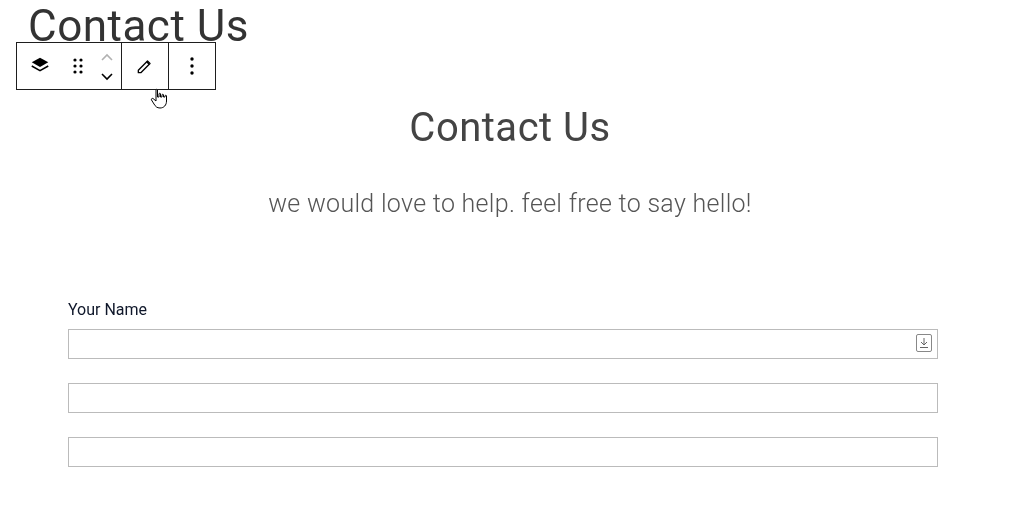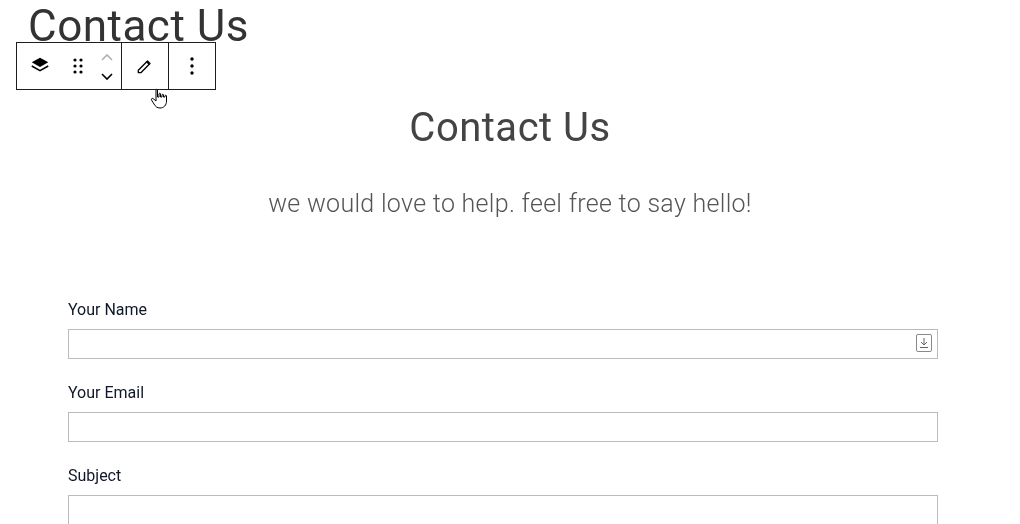--- a/index.html
+++ b/index.html
@@ -236,20 +236,18 @@
     <div class="input-wrap">
       <input class="field-input with-icon" type="text" value="" style="">
       <span class="autofill-icon">
         <svg width="8" height="10" viewBox="0 0 8 10">
             <path d="M4 0 L4 7 M1 4 L4 7 L7 4 M0 9.5 L8 9.5" stroke="#666" stroke-width="1" fill="none"></path>
           </svg>
       </span>
     </div>
   </div>
   <div class="field">
-    <label class="field-label">Your Email</label>
     <input class="field-input" type="text" value="" style="">
   </div>
   <div class="field">
-    <label class="field-label">Subject</label>
     <input class="field-input" type="text" value="" style="">
   </div>
 </div>
 
 </body></html>

